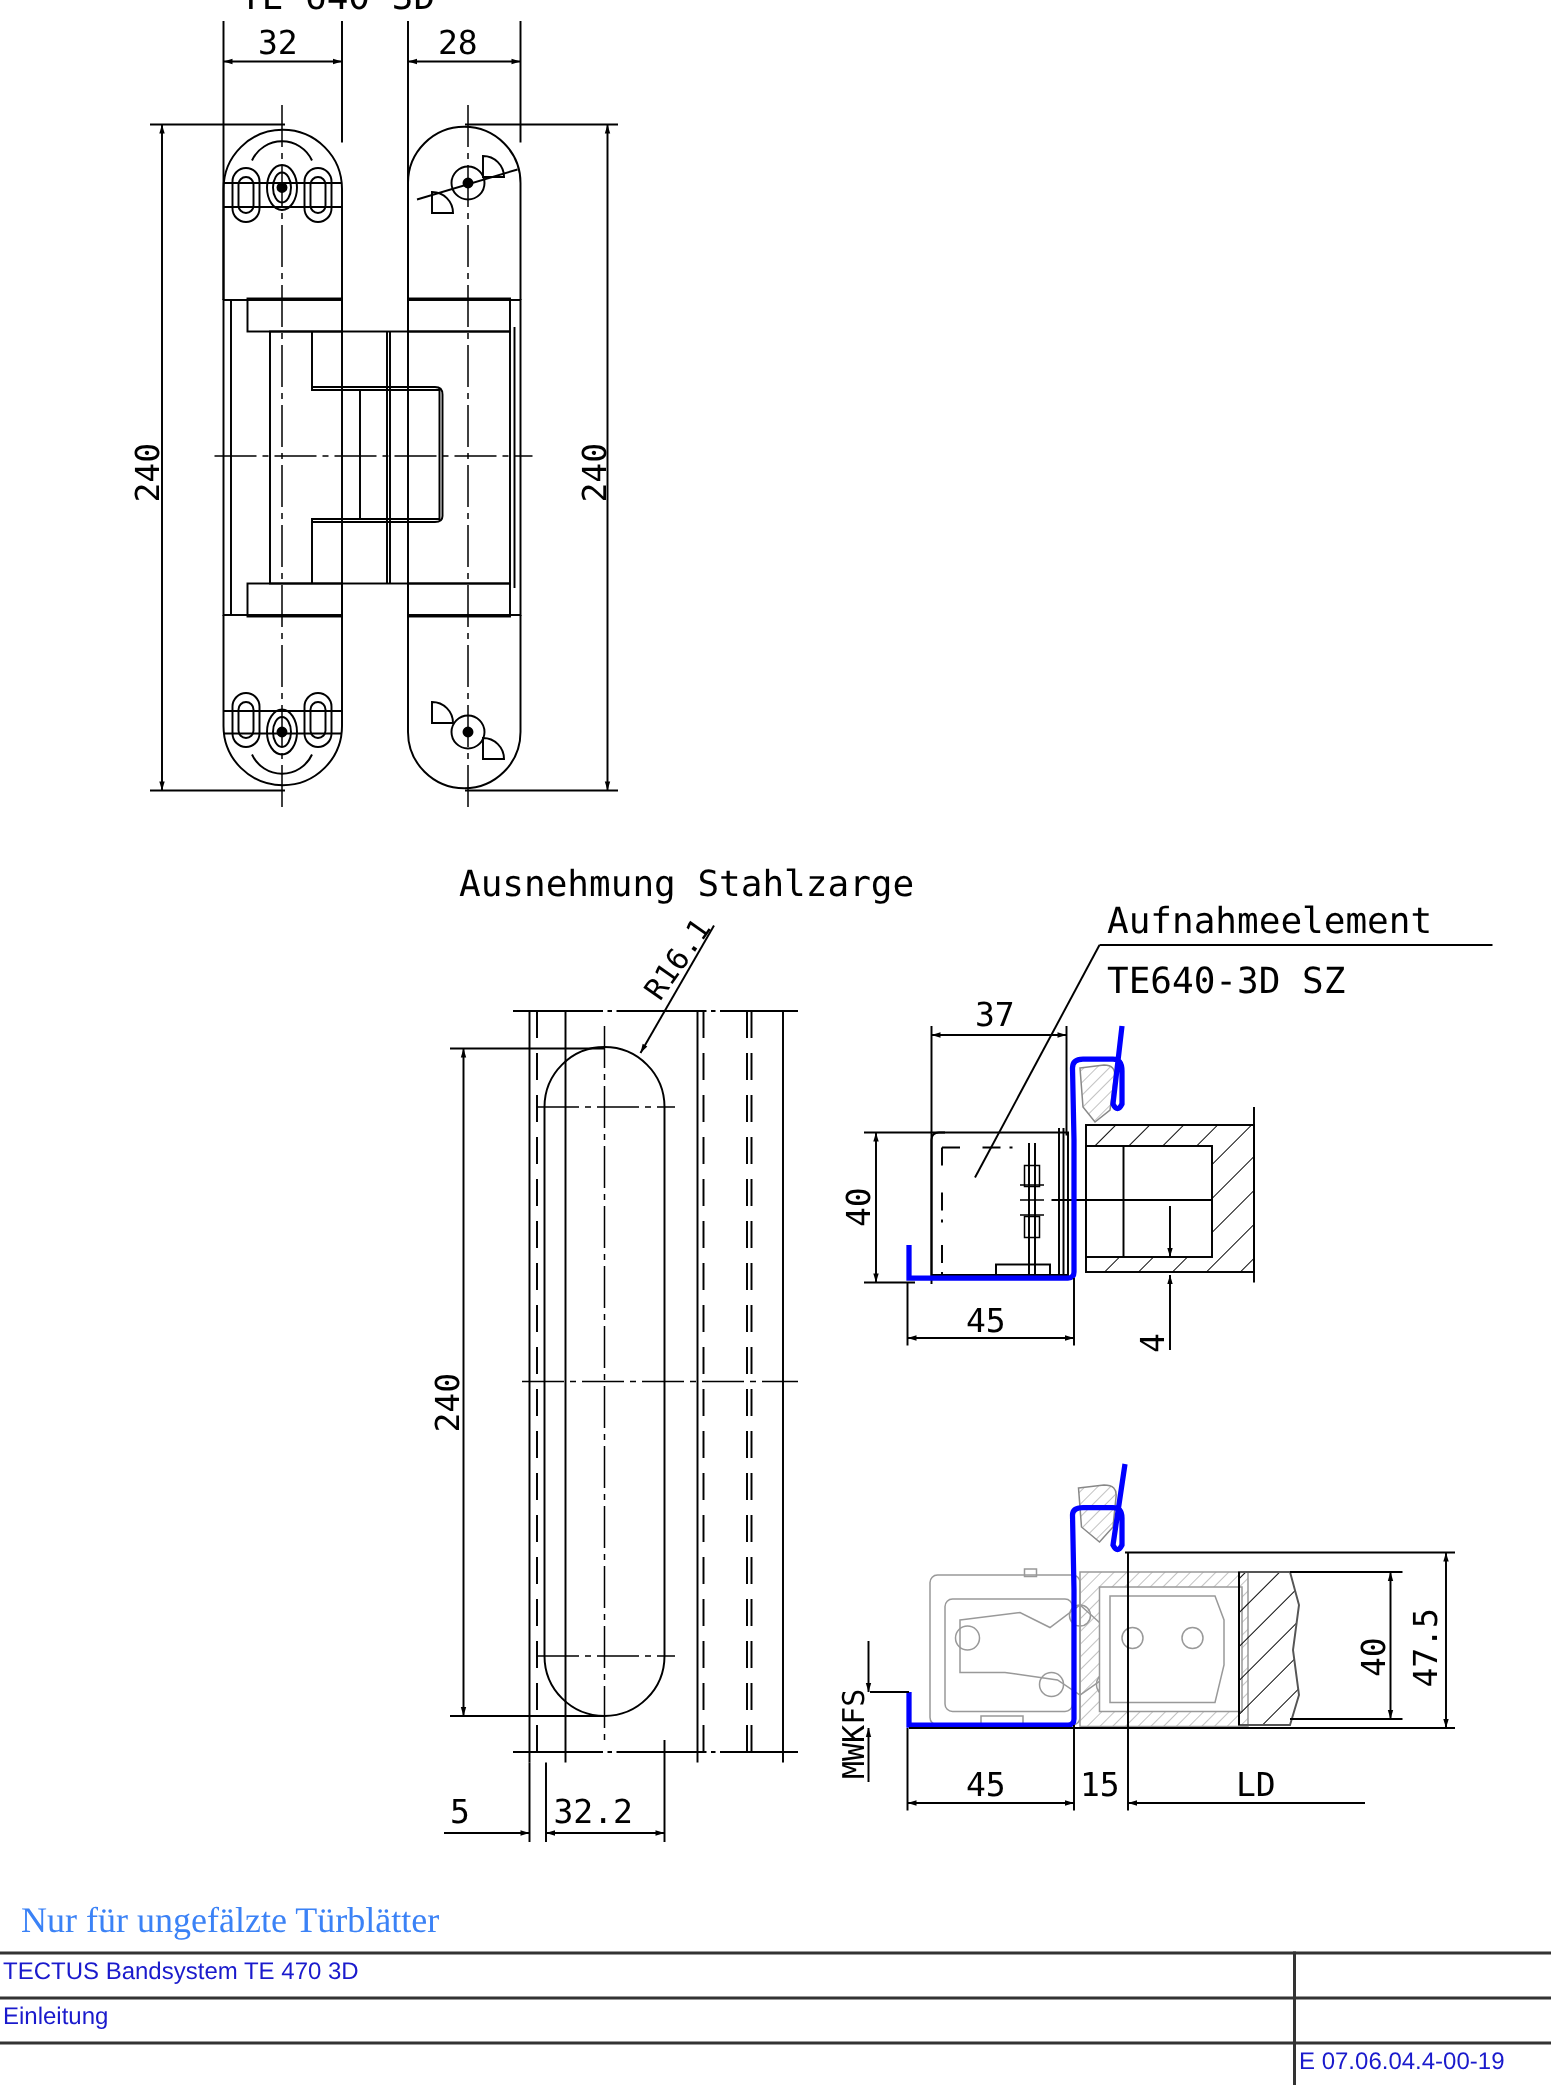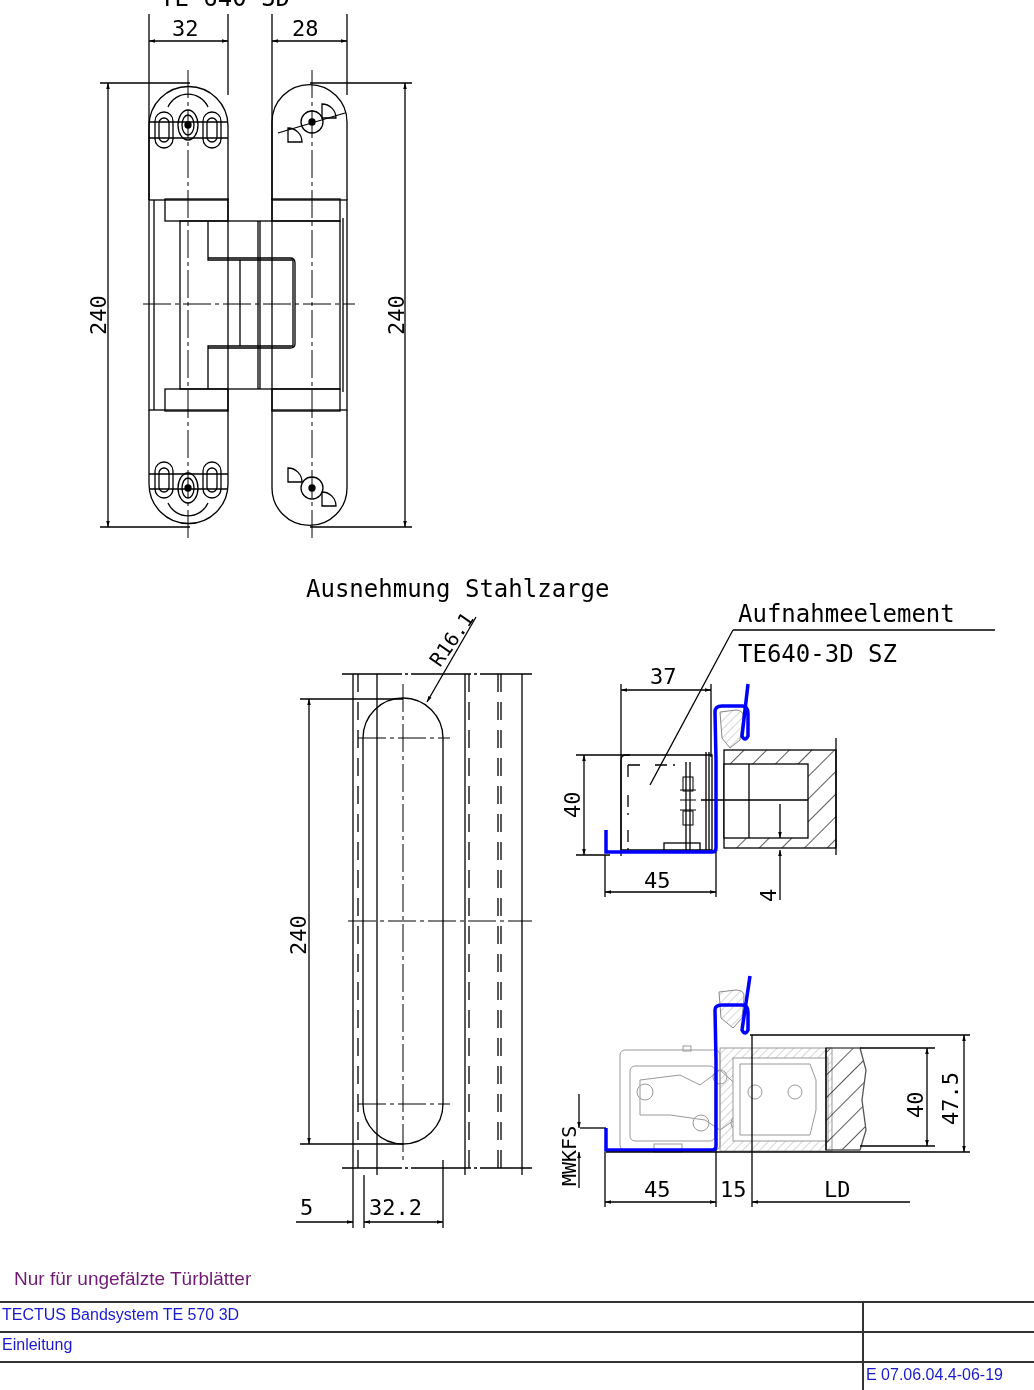--- a/index.html
+++ b/index.html
@@ -1,19 +1,19 @@
 <!DOCTYPE html>
 <html><head>
 <meta charset="utf-8">
 <style>
   html, body { margin: 0; padding: 0; background: #ffffff; }
   body { width: 1034px; height: 1390px; position: relative; overflow: hidden; font-family: "Liberation Sans", sans-serif; }
   #drawing { position: absolute; left: 0; top: 0; width: 1034px; height: 1260px; }
   .cad { font-family: "DejaVu Sans Mono", monospace; fill: #000; }
-  .note { position: absolute; left: 14px; top: 1268px; font-size: 19px; color: #701a75; font-family: Liberation Sans, sans-serif; }
+  .note { position: absolute; left: 14px; top: 1268px; font-size: 24px; color: #3b82f6; font-family: Liberation Serif, serif; }
   .tb-row { position: absolute; left: 0; width: 1034px; height: 29px; border-top: 2px solid #333; }
   .tb-cell-left { position: absolute; left: 2px; top: 3px; font-size: 16px; color: #1a1acc; font-family: "Liberation Sans", sans-serif; }
   .tb-cell-right { position: absolute; left: 866px; top: 3px; font-size: 16px; color: #1a1acc; font-family: "Liberation Sans", sans-serif; }
   .tb-divider { position: absolute; left: 862px; top: 1301px; width: 2px; height: 89px; background: #333; }
 </style>
 </head>
 <body>
 
 <svg id="drawing" viewBox="0 0 1034 1260" xmlns="http://www.w3.org/2000/svg">
   <defs>
@@ -252,25 +252,25 @@
     <text class="cad" x="720" y="1197" font-size="22" stroke="none">15</text>
     <line x1="910" y1="1202" x2="752" y2="1202" marker-end="url(#arr)"></line>
     <text class="cad" x="824" y="1197" font-size="22" stroke="none">LD</text>
   </g>
 </svg>
 
 <div class="note">Nur für ungefälzte Türblätter</div>
 
 <div>
   <div class="tb-row" style="top:1301px;">
-    <span class="tb-cell-left">TECTUS Bandsystem TE 570 3D</span>
+    <span class="tb-cell-left">TECTUS Bandsystem TE 470 3D</span>
     <span class="tb-cell-right"></span>
   </div>
   <div class="tb-row" style="top:1331px;text-align:right;">
     <span class="tb-cell-left">Einleitung</span>
     <span class="tb-cell-right"></span>
   </div>
   <div class="tb-row" style="top:1361px;">
     <span class="tb-cell-left"></span>
-    <span class="tb-cell-right">E 07.06.04.4-06-19</span>
+    <span class="tb-cell-right">E 07.06.04.4-00-19</span>
   </div>
   <div class="tb-divider"></div>
 </div>
 
 </body></html>

